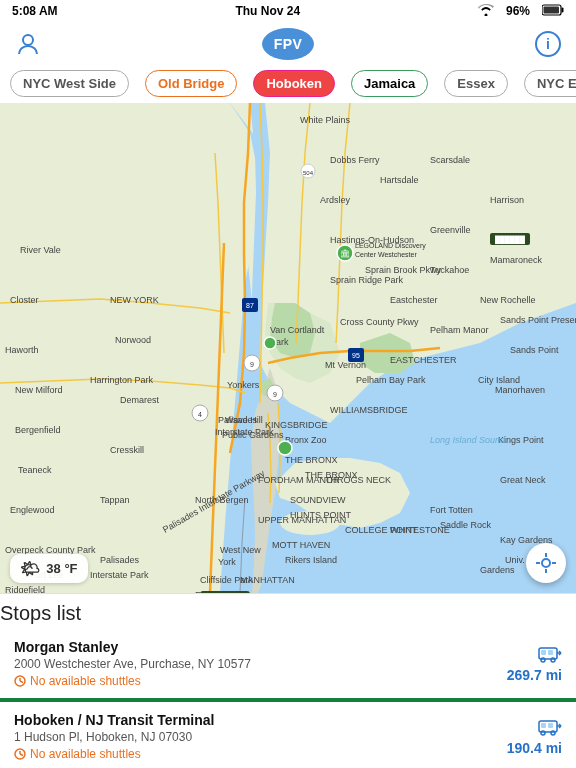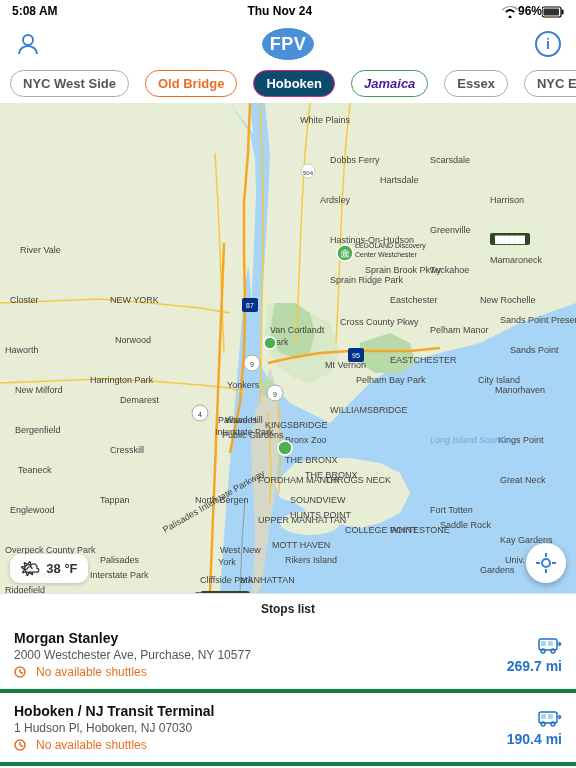--- a/index.html
+++ b/index.html
@@ -6,55 +6,55 @@
     * { margin: 0; padding: 0; box-sizing: border-box; }
     body { width: 576px; height: 768px; font-family: -apple-system, BlinkMacSystemFont, 'Helvetica Neue', sans-serif; overflow: hidden; background: #fff; }
 
     
     .status-bar {
       display: flex; align-items: center; justify-content: space-between;
       padding: 4px 12px; height: 22px; background: #fff; font-size: 12px; font-weight: 600;
     }
     .status-left { display: flex; align-items: flex-end; gap: 4px; }
     .status-center { font-size: 12px; font-weight: 600; }
-    .status-right { display: flex; align-items: flex-end; gap: 0; font-size: 12px; }
+    .status-right { display: flex; align-items: flex-start; gap: 12px; font-size: 12px; }
 
     
     .top-nav {
       display: flex; align-items: center; justify-content: space-between;
       padding: 4px 10px; background: #fff; height: 44px;
     }
     .nav-icon-btn {
       width: 36px; height: 36px; border-radius: 50%;
       display: flex; align-items: center; justify-content: center;
       border: none; background: transparent; cursor: pointer;
     }
     .nav-logo {
       display: flex; align-items: center; justify-content: center;
     }
     .logo-oval {
       background: #4a90d9; border-radius: 50%; width: 52px; height: 32px;
       display: flex; align-items: center; justify-content: center;
-      color: white; font-size: 18px; font-weight: bold; letter-spacing: 0.5px;
+      color: white; font-size: 14px; font-weight: bold; letter-spacing: 0.5px;
     }
 
     
     .filter-tabs {
       display: flex; align-items: flex-end; gap: 16px;
       padding: 4px 10px 6px; background: #fff; overflow-x: auto;
       scrollbar-width: none;
     }
     .filter-tabs::-webkit-scrollbar { display: none; }
     .tab-pill {
       padding: 5px 12px; border-radius: 16px; font-size: 13px; font-weight: 600;
       white-space: nowrap; cursor: pointer; border: 1.5px solid transparent;
     }
-    .tab-pill.active-pink { background: #0c4a6e; color: white; border-color: #e91e8c; }
+    .tab-pill.active-pink { background: #ef4444; color: white; border-color: #e91e8c; }
     .tab-pill.active-outline-orange { background: white; color: #e87020; border-color: #e87020; }
-    .tab-pill.active-outline-green { background: white; color: #4c1d95; border-color: #3a9c5c; font-style: italic; }
+    .tab-pill.active-outline-green { background: white; color: #000000; border-color: #3a9c5c; }
     .tab-pill.outline-gray { background: white; color: #555; border-color: #aaa; }
 
     
     .map-area {
       position: relative; width: 576px; height: 490px; overflow: hidden; background: #e8f4e8;
     }
     .map-svg { width: 100%; height: 100%; }
 
     
     .weather-badge {
@@ -70,31 +70,31 @@
     .location-btn {
       position: absolute; bottom: 10px; right: 10px;
       width: 40px; height: 40px; border-radius: 50%; background: white;
       display: flex; align-items: center; justify-content: center;
       box-shadow: 0 2px 6px rgba(0,0,0,0.3); cursor: pointer; border: none;
     }
 
     
     .stops-list { background: #fff; }
     .stops-header {
-      text-align: center; font-size: 12px; font-weight: 700;
+      text-align: left; font-size: 20px; font-weight: 400;
       padding: 8px 0 4px; color: #222; border-top: 1px solid #e0e0e0;
     }
     .stop-item {
       display: flex; align-items: center; justify-content: space-between;
       padding: 10px 14px; border-bottom: 4px solid #15803d;
     }
     .stop-info { flex: 1; }
     .stop-name { font-size: 14px; font-weight: 700; color: #111; margin-bottom: 2px; }
     .stop-address { font-size: 12px; color: #555; margin-bottom: 3px; }
-    .stop-status { font-size: 12px; color: #e87020; display: flex; align-items: center; gap: 10px; }
+    .stop-status { font-size: 12px; color: #e87020; display: flex; align-items: center; gap: 4px; }
     .stop-distance { display: flex; flex-direction: column; align-items: flex-end; gap: 4px; }
     .distance-val { font-size: 14px; font-weight: 700; color: #2672c8; }
     .road { stroke: #f5c842; stroke-width: 1.5; fill: none; }
     .highway { stroke: #f5a623; stroke-width: 2.5; fill: none; }
     .map-label { font-size: 9px; fill: #444; font-weight: 500; }
     .map-label-water { font-size: 9px; fill: #6aaed6; font-style: italic; }
   </style>
 </head>
 <body>
 

